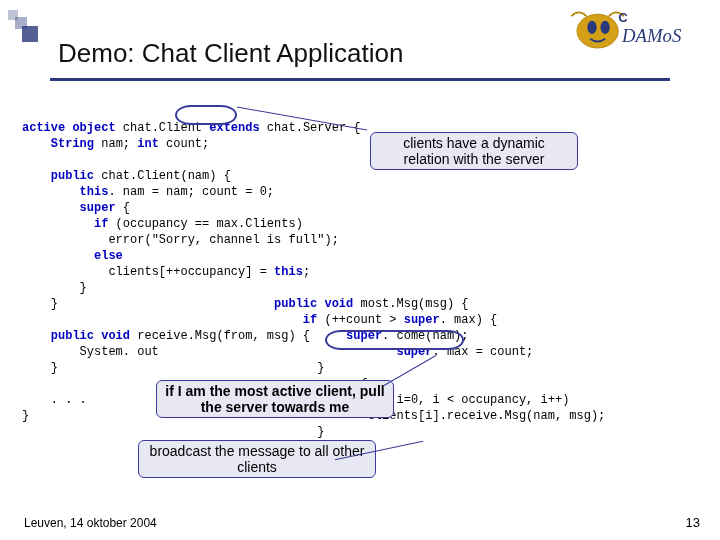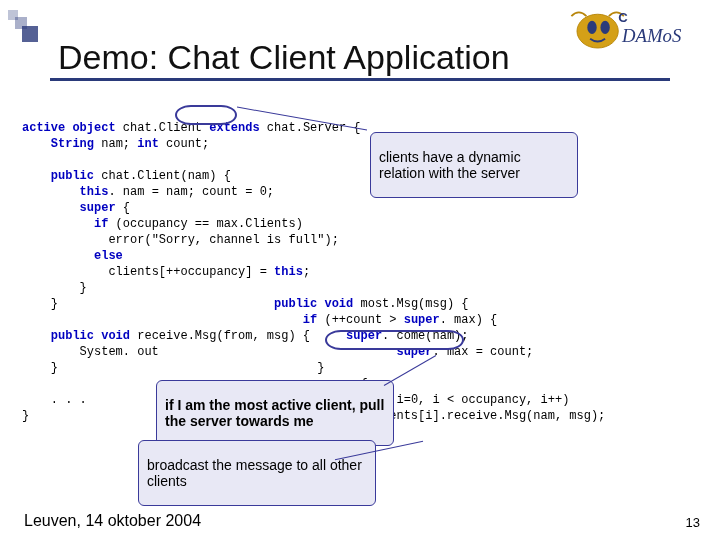--- a/index.html
+++ b/index.html
@@ -27,21 +27,21 @@
     position: absolute;
     top: 6px;
     right: 8px;
     width: 150px;
     height: 54px;
   }
   .title {
     position: absolute;
     top: 38px;
     left: 58px;
-    font-size: 34px;
+    font-size: 26px;
     color: #111;
   }
   .underline {
     position: absolute;
     top: 78px;
     left: 50px;
     width: 620px;
     height: 3px;
     background: #2a3a7a;
   }
@@ -56,21 +56,22 @@
     color: #000;
   }
   .code .kw { color: #0000c0; font-weight: bold; }
   .bubble {
     position: absolute;
     background: #e8e8f5;
     border: 1.5px solid #3a3a9a;
     border-radius: 6px;
     font-size: 14px;
     color: #000;
-    padding: 16px 8px;
+    text-align: center;
+    padding: 2px 8px;
   }
   .bubble1 { top: 132px; left: 370px; width: 190px; }
   .bubble2 { top: 380px; left: 156px; width: 220px; font-weight: bold; }
   .bubble3 { top: 440px; left: 110px; width: 220px; margin-left: 28px; }
   .connector {
     position: absolute;
     border-top: 1.5px solid #3a3a9a;
   }
   .hl1 {
     position: absolute;
@@ -81,21 +82,21 @@
   .hl2 {
     position: absolute;
     border: 2px solid #3a3a9a;
     border-radius: 16px / 10px;
     top: 330px; left: 325px; width: 135px; height: 16px;
   }
   .footer-left {
     position: absolute;
     bottom: 10px;
     left: 24px;
-    font-size: 16px;
+    font-size: 12px;
     color: #000;
   }
   .footer-right {
     position: absolute;
     bottom: 10px;
     right: 20px;
     font-size: 13px;
     color: #000;
     margin-top: 40px;
   }

